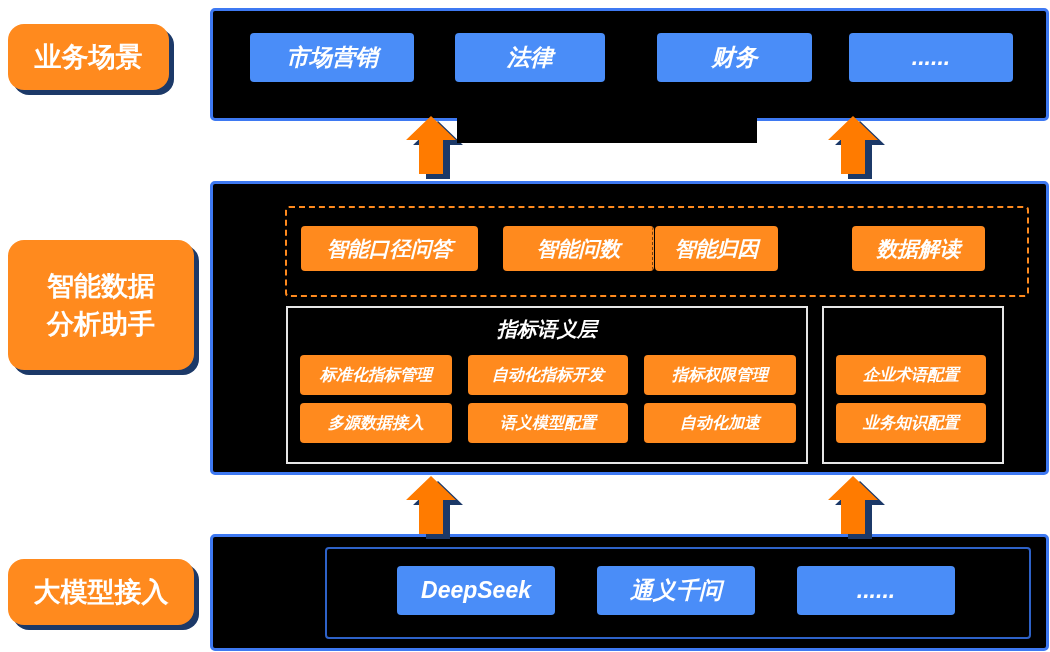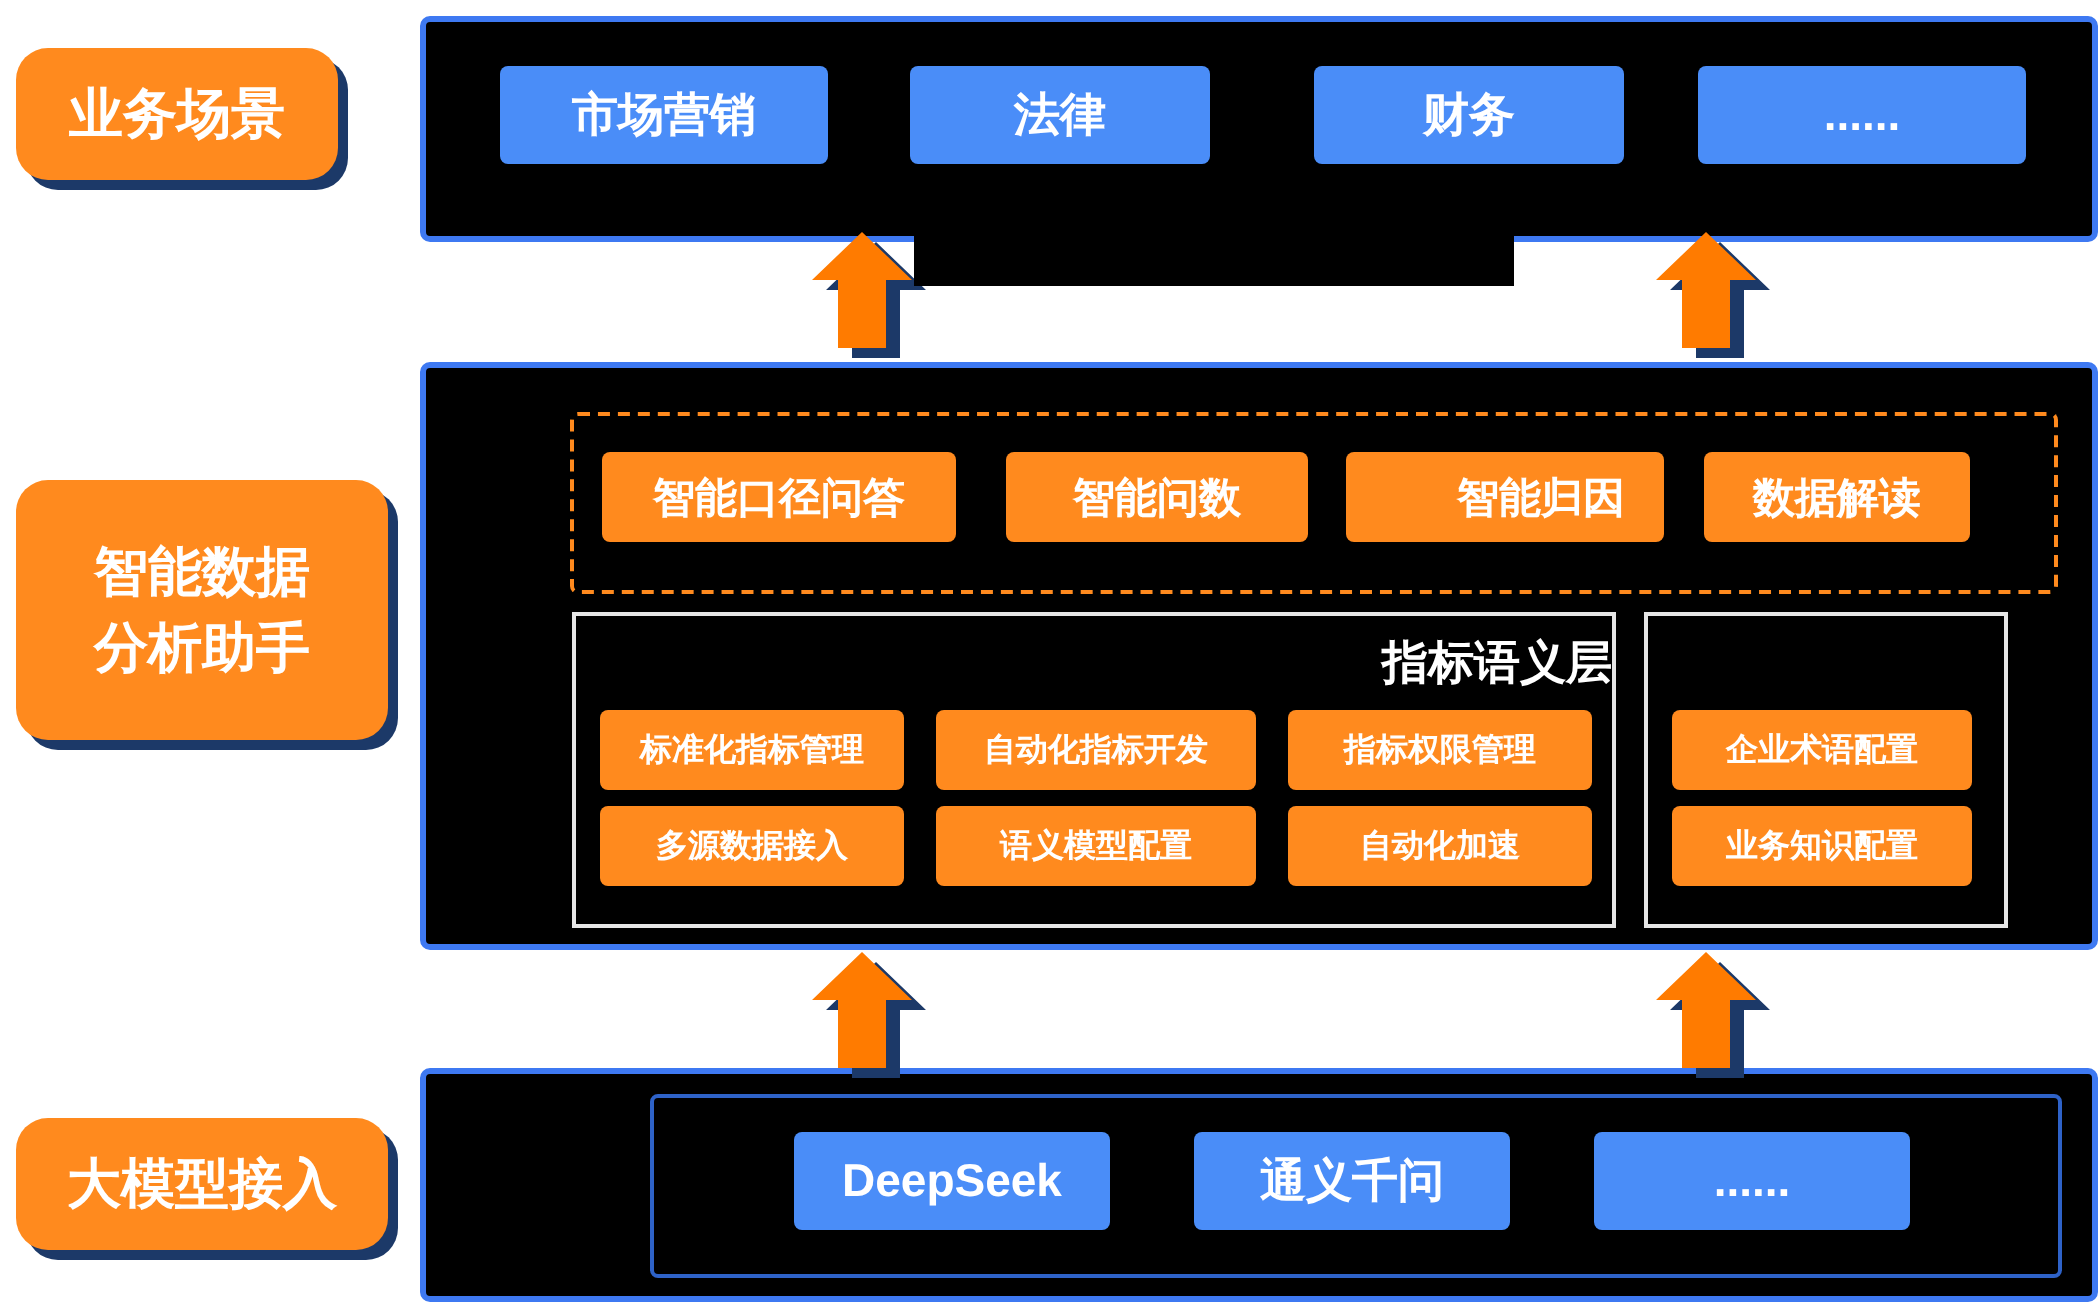--- a/index.html
+++ b/index.html
@@ -18,21 +18,21 @@
     font-family:"Liberation Sans",sans-serif;overflow:hidden;
   }
   .side-label{
     position:absolute;background:var(--orange);color:#fff;font-weight:bold;
     font-size:27px;border-radius:16px;display:flex;flex-direction:column;
     align-items:center;justify-content:center;text-align:center;
     box-shadow:5px 5px 0 var(--arrow-shadow);line-height:38px;
   }
   .panel{
     position:absolute;background:var(--panel-black);
-    border:3px solid var(--border-blue);border-radius:5px;
+    border:3px solid var(--border-blue);border-radius:5px;font-style:italic;
   }
   .blue-btn{
     position:absolute;background:var(--blue);color:#fff;font-weight:bold;
     font-size:23px;display:flex;align-items:center;justify-content:center;
     border-radius:4px;
   }
   .orange-btn{
     position:absolute;background:var(--orange);color:#fff;font-weight:bold;
     display:flex;align-items:center;justify-content:center;border-radius:4px;
     outline:1px dashed rgba(0,0,0,0.55);outline-offset:2px;
@@ -43,22 +43,22 @@
     position:absolute;border:2px dashed var(--orange);border-radius:4px;
   }
   .light-box{
     position:absolute;border:2px solid #E6E6E6;background:var(--panel-black);
   }
   .inner-blue-box{
     position:absolute;border:2px solid var(--inner-border-blue);
     background:var(--panel-black);border-radius:4px;
   }
   .box-title{
-    position:absolute;left:0;right:0;text-align:right;color:#fff;
-    font-weight:bold;font-size:23px;
+    position:absolute;left:0;right:0;text-align:center;color:#fff;
+    font-weight:bold;font-size:20px;
   }
   .arrow{position:absolute;z-index:4;}
   .arrow .shadow{fill:var(--arrow-shadow);}
   .arrow .head{fill:var(--arrow-orange);}
   .patch{position:absolute;background:#000;z-index:5;}
   .watermark{
     position:absolute;color:var(--watermark-gray);font-size:22px;
     font-weight:bold;letter-spacing:0.5px;z-index:10;white-space:nowrap;
   }
 </style>
@@ -91,21 +91,21 @@
   <div class="side-label" style="left:8px;top:240px;width:186px;height:130px;">
     <span>智能数据</span>
     <span>分析助手</span>
   </div>
 
   <div class="panel" style="left:210px;top:181px;width:833px;height:288px;">
 
     <div class="dashed-box" style="left:72px;top:22px;width:740px;height:87px;">
       <div class="orange-btn cap" style="left:14px;top:18px;width:177px;height:45px;">智能口径问答</div>
       <div class="orange-btn cap" style="left:216px;top:18px;width:151px;height:45px;">智能问数</div>
-      <div class="orange-btn cap" style="left:386px;top:18px;width:123px;height:45px;padding-left:36px;">智能归因</div>
+      <div class="orange-btn cap" style="left:368px;top:18px;width:123px;height:45px;">智能归因</div>
       <div class="orange-btn cap" style="left:565px;top:18px;width:133px;height:45px;">数据解读</div>
     </div>
 
     <div class="light-box" style="left:73px;top:122px;width:518px;height:154px;">
       <div class="box-title" style="top:8px;">指标语义层</div>
       <div class="orange-btn sem" style="left:12px;top:47px;width:152px;height:40px;">标准化指标管理</div>
       <div class="orange-btn sem" style="left:180px;top:47px;width:160px;height:40px;">自动化指标开发</div>
       <div class="orange-btn sem" style="left:356px;top:47px;width:152px;height:40px;">指标权限管理</div>
       <div class="orange-btn sem" style="left:12px;top:95px;width:152px;height:40px;">多源数据接入</div>
       <div class="orange-btn sem" style="left:180px;top:95px;width:160px;height:40px;">语义模型配置</div>

